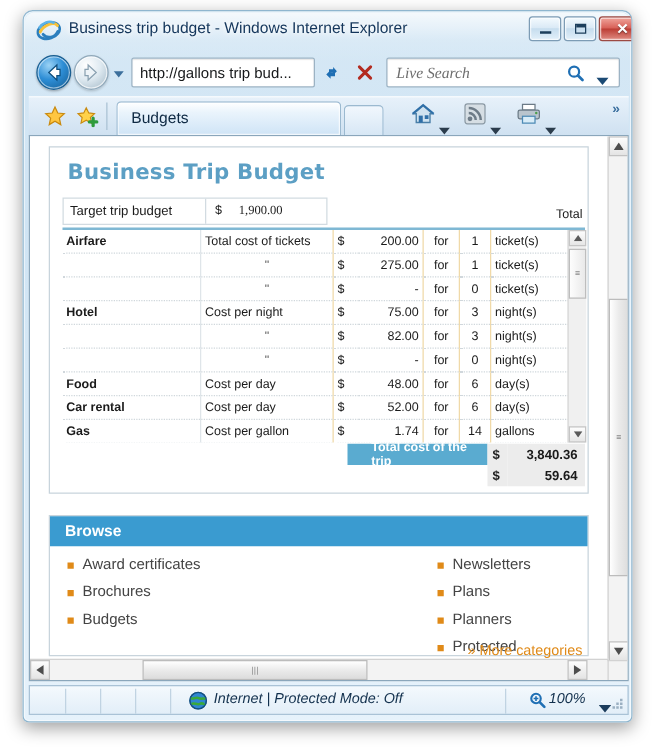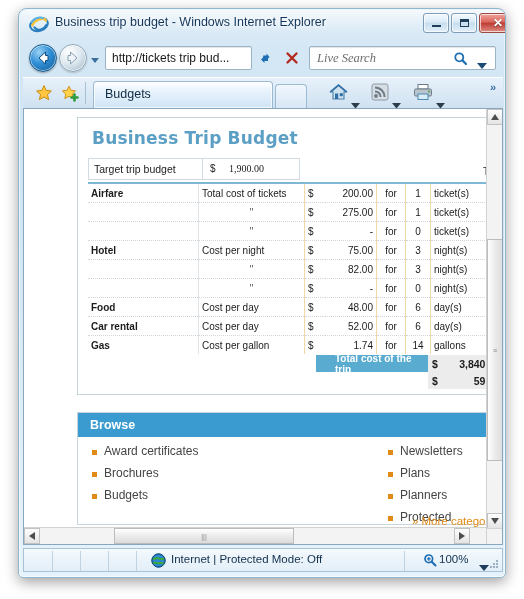--- a/index.html
+++ b/index.html
@@ -174,21 +174,21 @@
   
   #viewport{
     position:absolute; left:4px; top:99px; width:480px; height:437px;
     background:#ffffff;
     border:1px solid #8aa6bb;
     box-sizing:border-box;
     overflow:hidden;
   }
   #page{
     position:absolute; left:0; top:0; width:463px; height:418px;
-    background:#ffffff; overflow:hidden;margin-left:38px;
+    background:#ffffff; overflow:hidden;
   }
   #page-inner{
     position:absolute; left:9px; top:6px; width:446px; height:406px;
     background:#ffffff;
   }
 
   
   #tpl-card{
     position:absolute; left:6px; top:2px; width:432px; height:278px;
     background:#ffffff; border:1px solid #c8d4dc; box-sizing:border-box;
@@ -357,21 +357,21 @@
   #corner-box{
     position:absolute; right:0; bottom:0; width:16px; height:16px;
     background:#f3f3f3; border-left:1px solid #d2d2d2; border-top:1px solid #d2d2d2;
     box-sizing:border-box;
   }
 
   
   #statusbar{
     position:absolute; left:4px; bottom:5px; width:480px; height:24px;
     background: linear-gradient(to bottom,#f4f9fd 0%, #e2eef8 100%);
-    border:1px solid #a9c2d6; box-sizing:border-box;
+    border:1px solid #a9c2d6; box-sizing:border-box;font-style:italic;
   }
   .stat-sep{ position:absolute; top:2px; width:1px; height:20px; background:#c0d3e2;}
   #ss1{ left:28px;} #ss2{ left:56px;} #ss3{ left:84px;} #ss4{ left:112px;}
   #zone-icon{ position:absolute; left:127px; top:4px; width:15px; height:15px;}
   #zone-text{
     position:absolute; left:147px; top:4px; font-size:11.5px; color:#12304d;
   }
   #ss5{ left:380px; }
   #zoom-icon{ position:absolute; left:399px; top:4px; width:14px; height:14px;}
   #zoom-text{ position:absolute; left:415px; top:4px; font-size:11.5px; color:#12304d;}
@@ -423,21 +423,21 @@
           <path d="M10.5 7 L17 13 L10.5 19 L10.5 15.5 L8 15.5 L8 10.5 L10.5 10.5 Z" fill="#eef4f8" stroke="#8aa1b1" stroke-width="1"></path>
         </svg>
       </div>
       <span id="nav-recent">
         <svg width="12" height="12" viewBox="0 0 12 12">
           <path d="M2 4 L6 9 L10 4 Z" fill="#3c6f9c"></path>
         </svg>
       </span>
 
       <div id="addressbox">
-        <span id="address-text">http://tickets trip bud...</span>
+        <span id="address-text">http://gallons trip bud...</span>
       </div>
 
       <div class="navbtn" id="btn-refresh">
         <svg width="17" height="17" viewBox="0 0 17 17">
           <path d="M4 9.5 L7.5 6 L7.5 8 L11 8 L11 11 L7.5 11 L7.5 13 Z" fill="#1f6fb4"></path>
           <path d="M12.5 7 L9.5 10 L9.5 8.2 L6.2 8.2 L6.2 5.4 L9.5 5.4 L9.5 3.6 Z" fill="#1f6fb4"></path>
         </svg>
       </div>
       <div class="navbtn" id="btn-stop">
         <svg width="16" height="16" viewBox="0 0 16 16">

